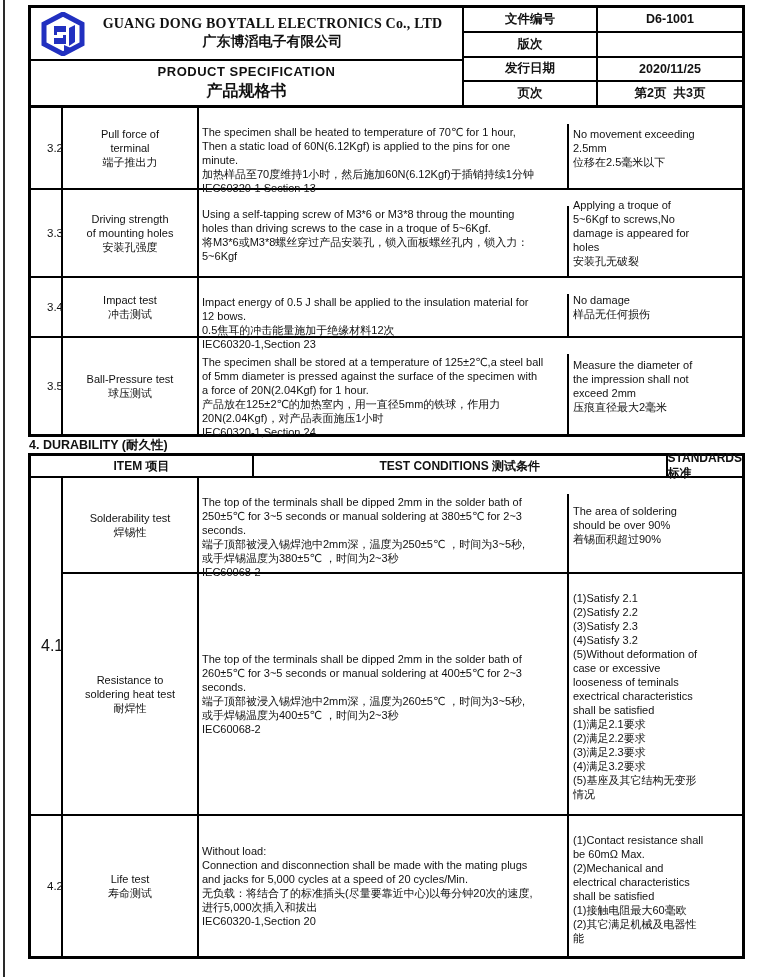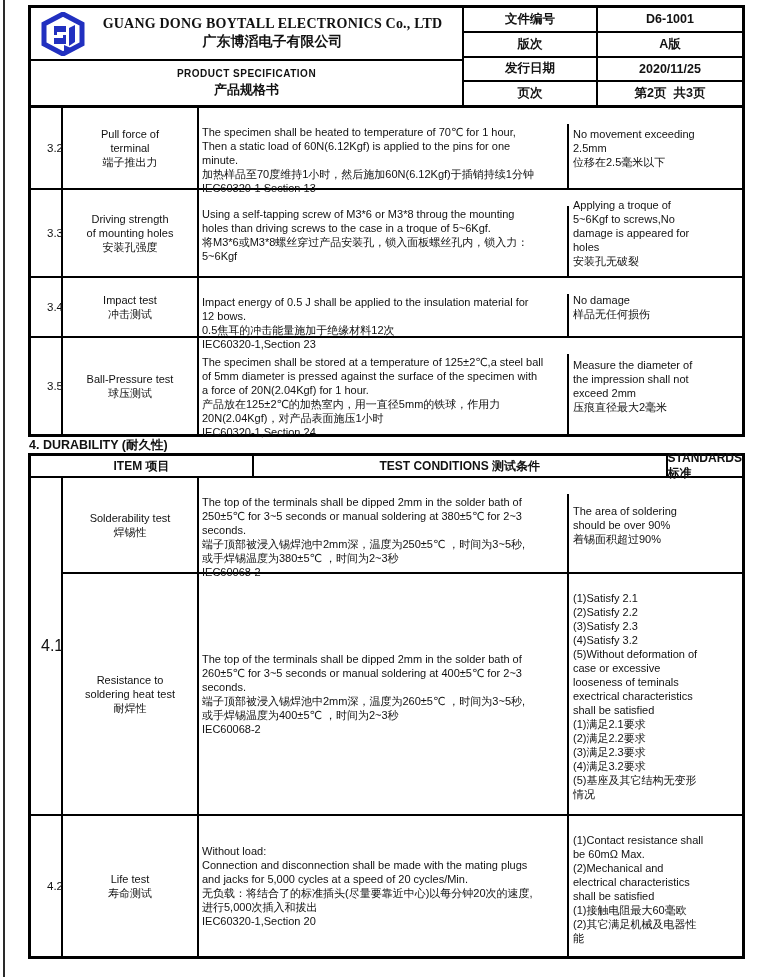--- a/index.html
+++ b/index.html
@@ -14,22 +14,22 @@
 
   
   .header { display:flex; border:3px solid #000; height:103px; }
   .header-left { width:433px; border-right:2px solid #000; display:flex; flex-direction:column; }
   .company-cell { height:53px; border-bottom:2px solid #000; display:flex; align-items:center; padding:0 6px; }
   .logo-wrap { width:52px; display:flex; justify-content:center; }
   .company-names { flex:1; text-align:center;font-family:Liberation Serif, serif; }
   .company-en { font-size:14px; font-weight:bold; letter-spacing:0.2px; }
   .company-cn { font-size:14px; font-weight:bold; margin-top:1px; }
   .title-cell { flex:1; display:flex; flex-direction:column; align-items:center; justify-content:center; }
-  .doc-title-en { font-size:10px; font-weight:bold; letter-spacing:0.5px; }
-  .doc-title-cn { font-size:13px; font-weight:bold; margin-top:2px; }
+  .doc-title-en { font-size:13px; font-weight:bold; letter-spacing:0.5px; }
+  .doc-title-cn { font-size:16px; font-weight:bold; margin-top:2px; }
   .header-right { flex:1; display:flex; flex-direction:column; }
   .hr-row { flex:1; display:flex; border-bottom:2px solid #000; }
   .hr-row:last-child { border-bottom:none; }
   .hr-label { width:134px; border-right:2px solid #000; display:flex; align-items:center; justify-content:center; font-size:12.5px; font-weight:bold; }
   .hr-value { flex:1; display:flex; align-items:center; justify-content:center; font-size:12.5px; font-weight:bold; white-space:pre; }
 
   
   .table1 { border:3px solid #000; border-top:none; }
   .trow { display:flex; border-bottom:2px solid #000; }
   .trow:last-child { border-bottom:none; }
@@ -85,21 +85,20 @@
           <div class="doc-title-cn">产品规格书</div>
         </div>
       </div>
       <div class="header-right">
         <div class="hr-row">
           <div class="hr-label">文件编号</div>
           <div class="hr-value">D6-1001</div>
         </div>
         <div class="hr-row">
           <div class="hr-label">版次</div>
-          <div class="hr-value">A版</div>
         </div>
         <div class="hr-row">
           <div class="hr-label">发行日期</div>
           <div class="hr-value">2020/11/25</div>
         </div>
         <div class="hr-row">
           <div class="hr-label">页次</div>
           <div class="hr-value">第2页  共3页</div>
         </div>
       </div>

